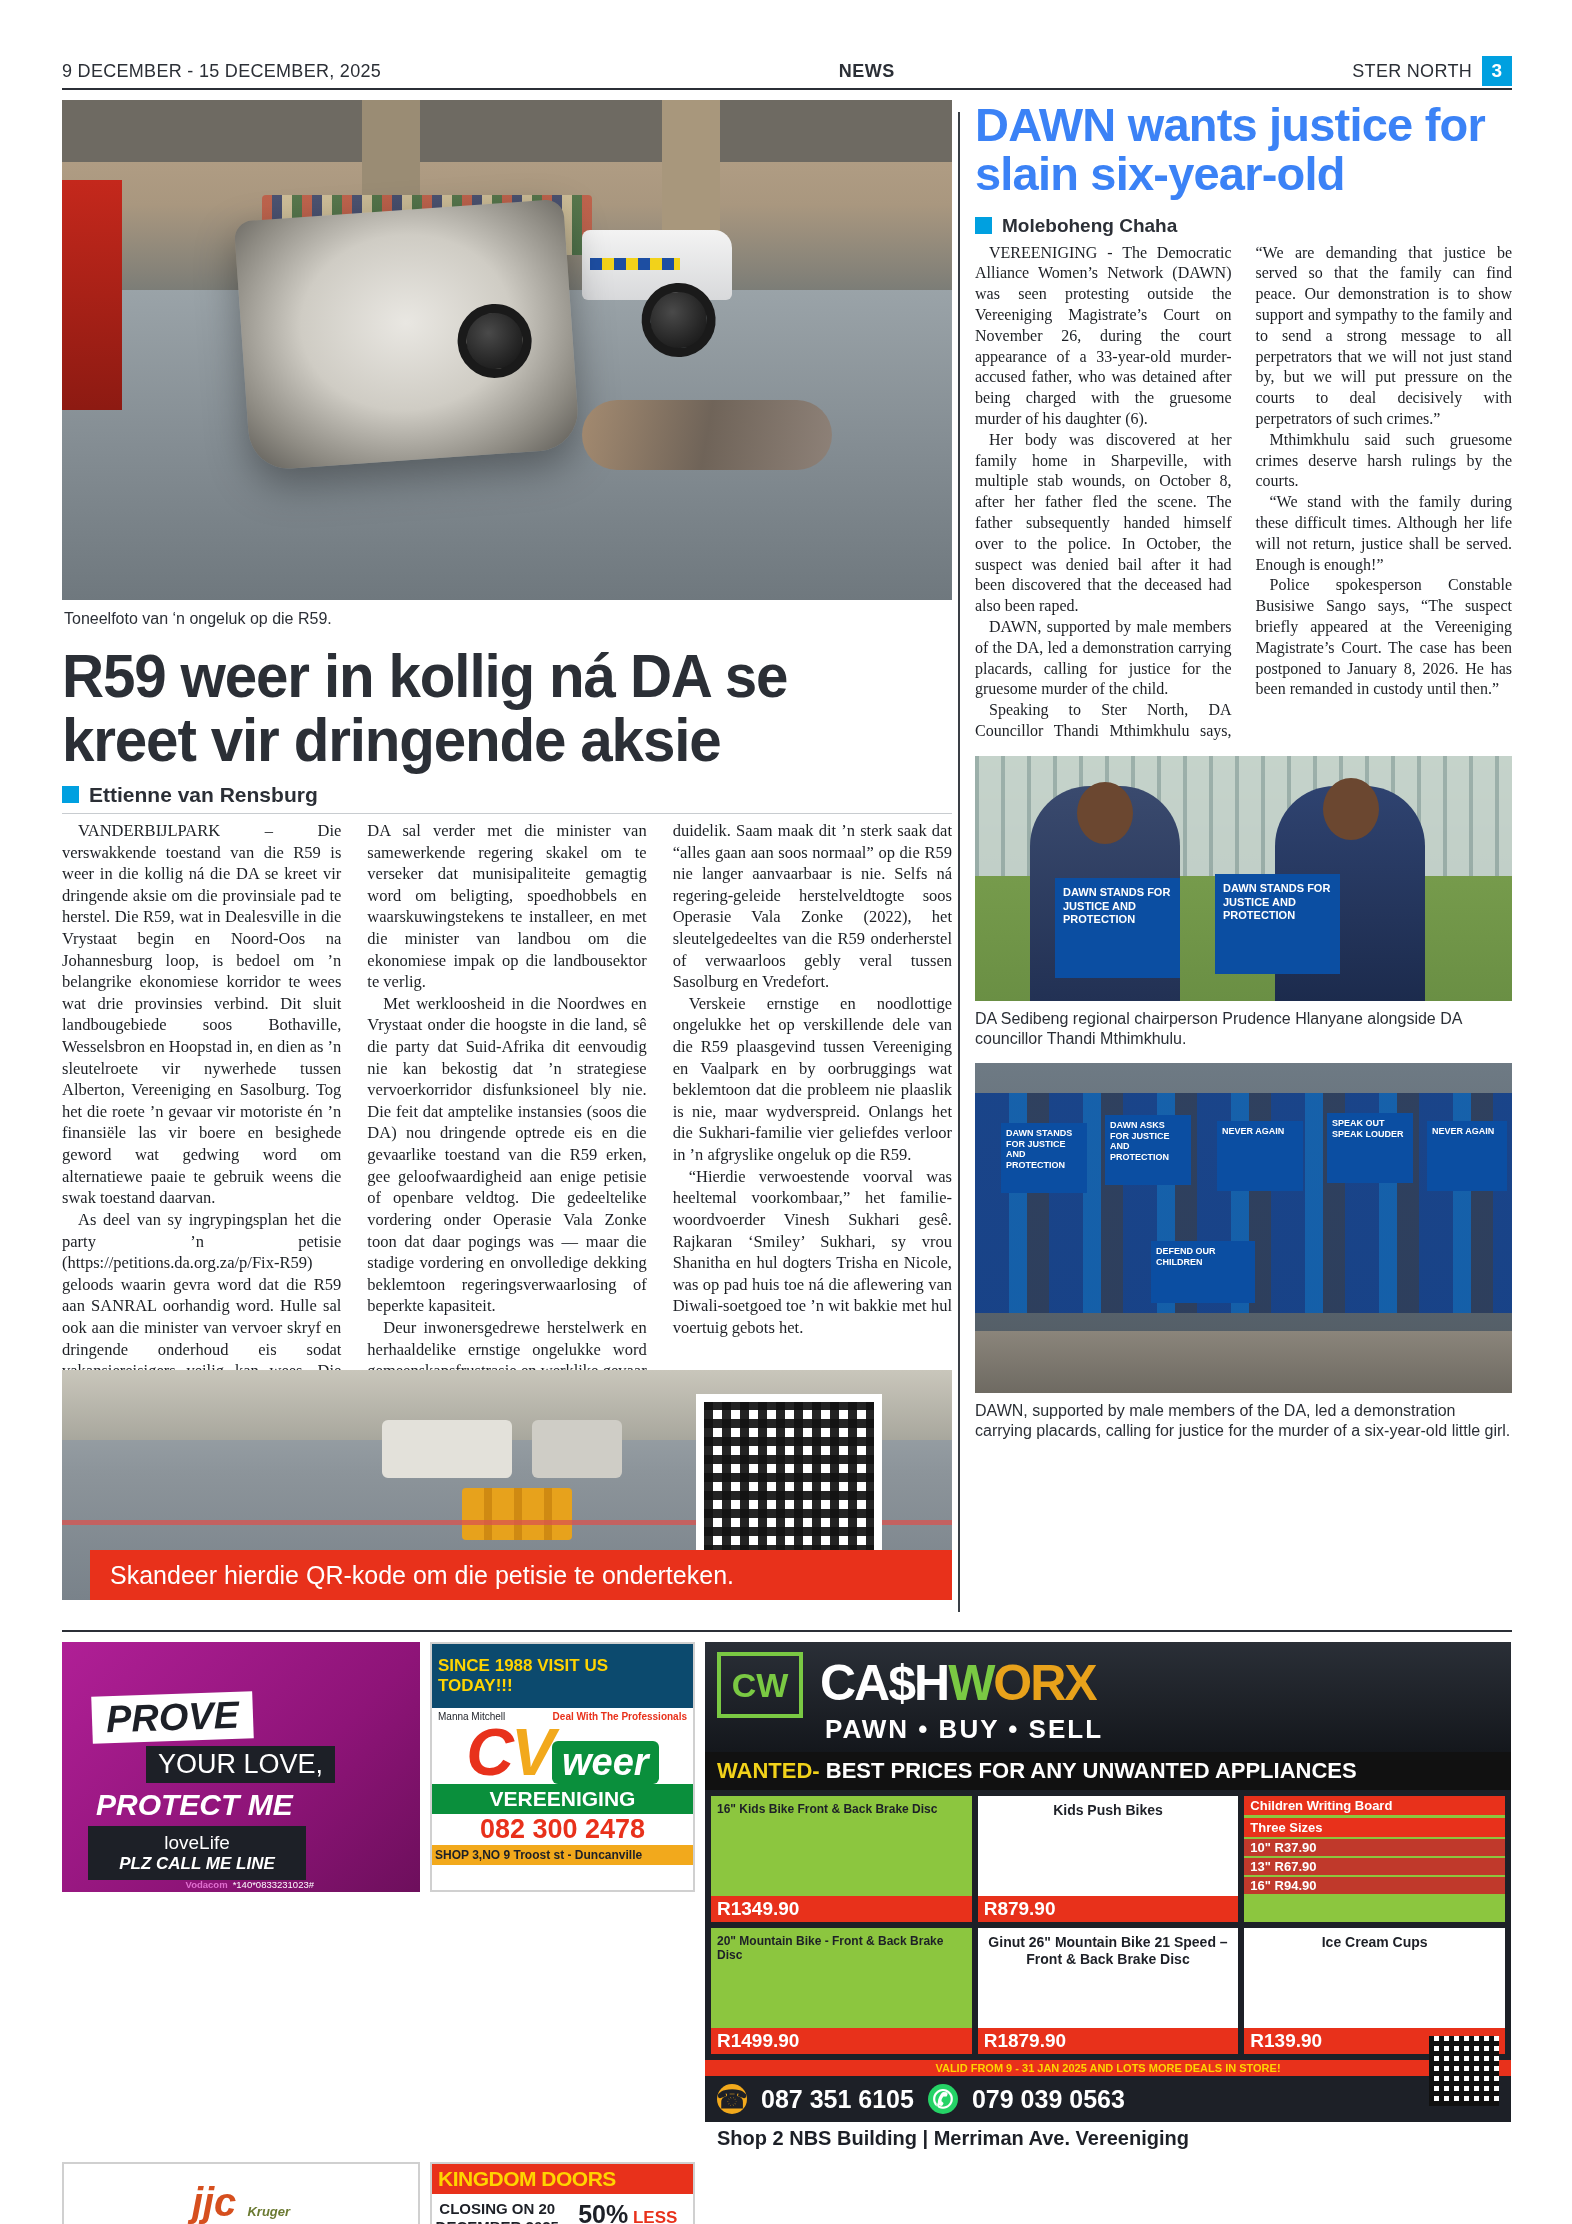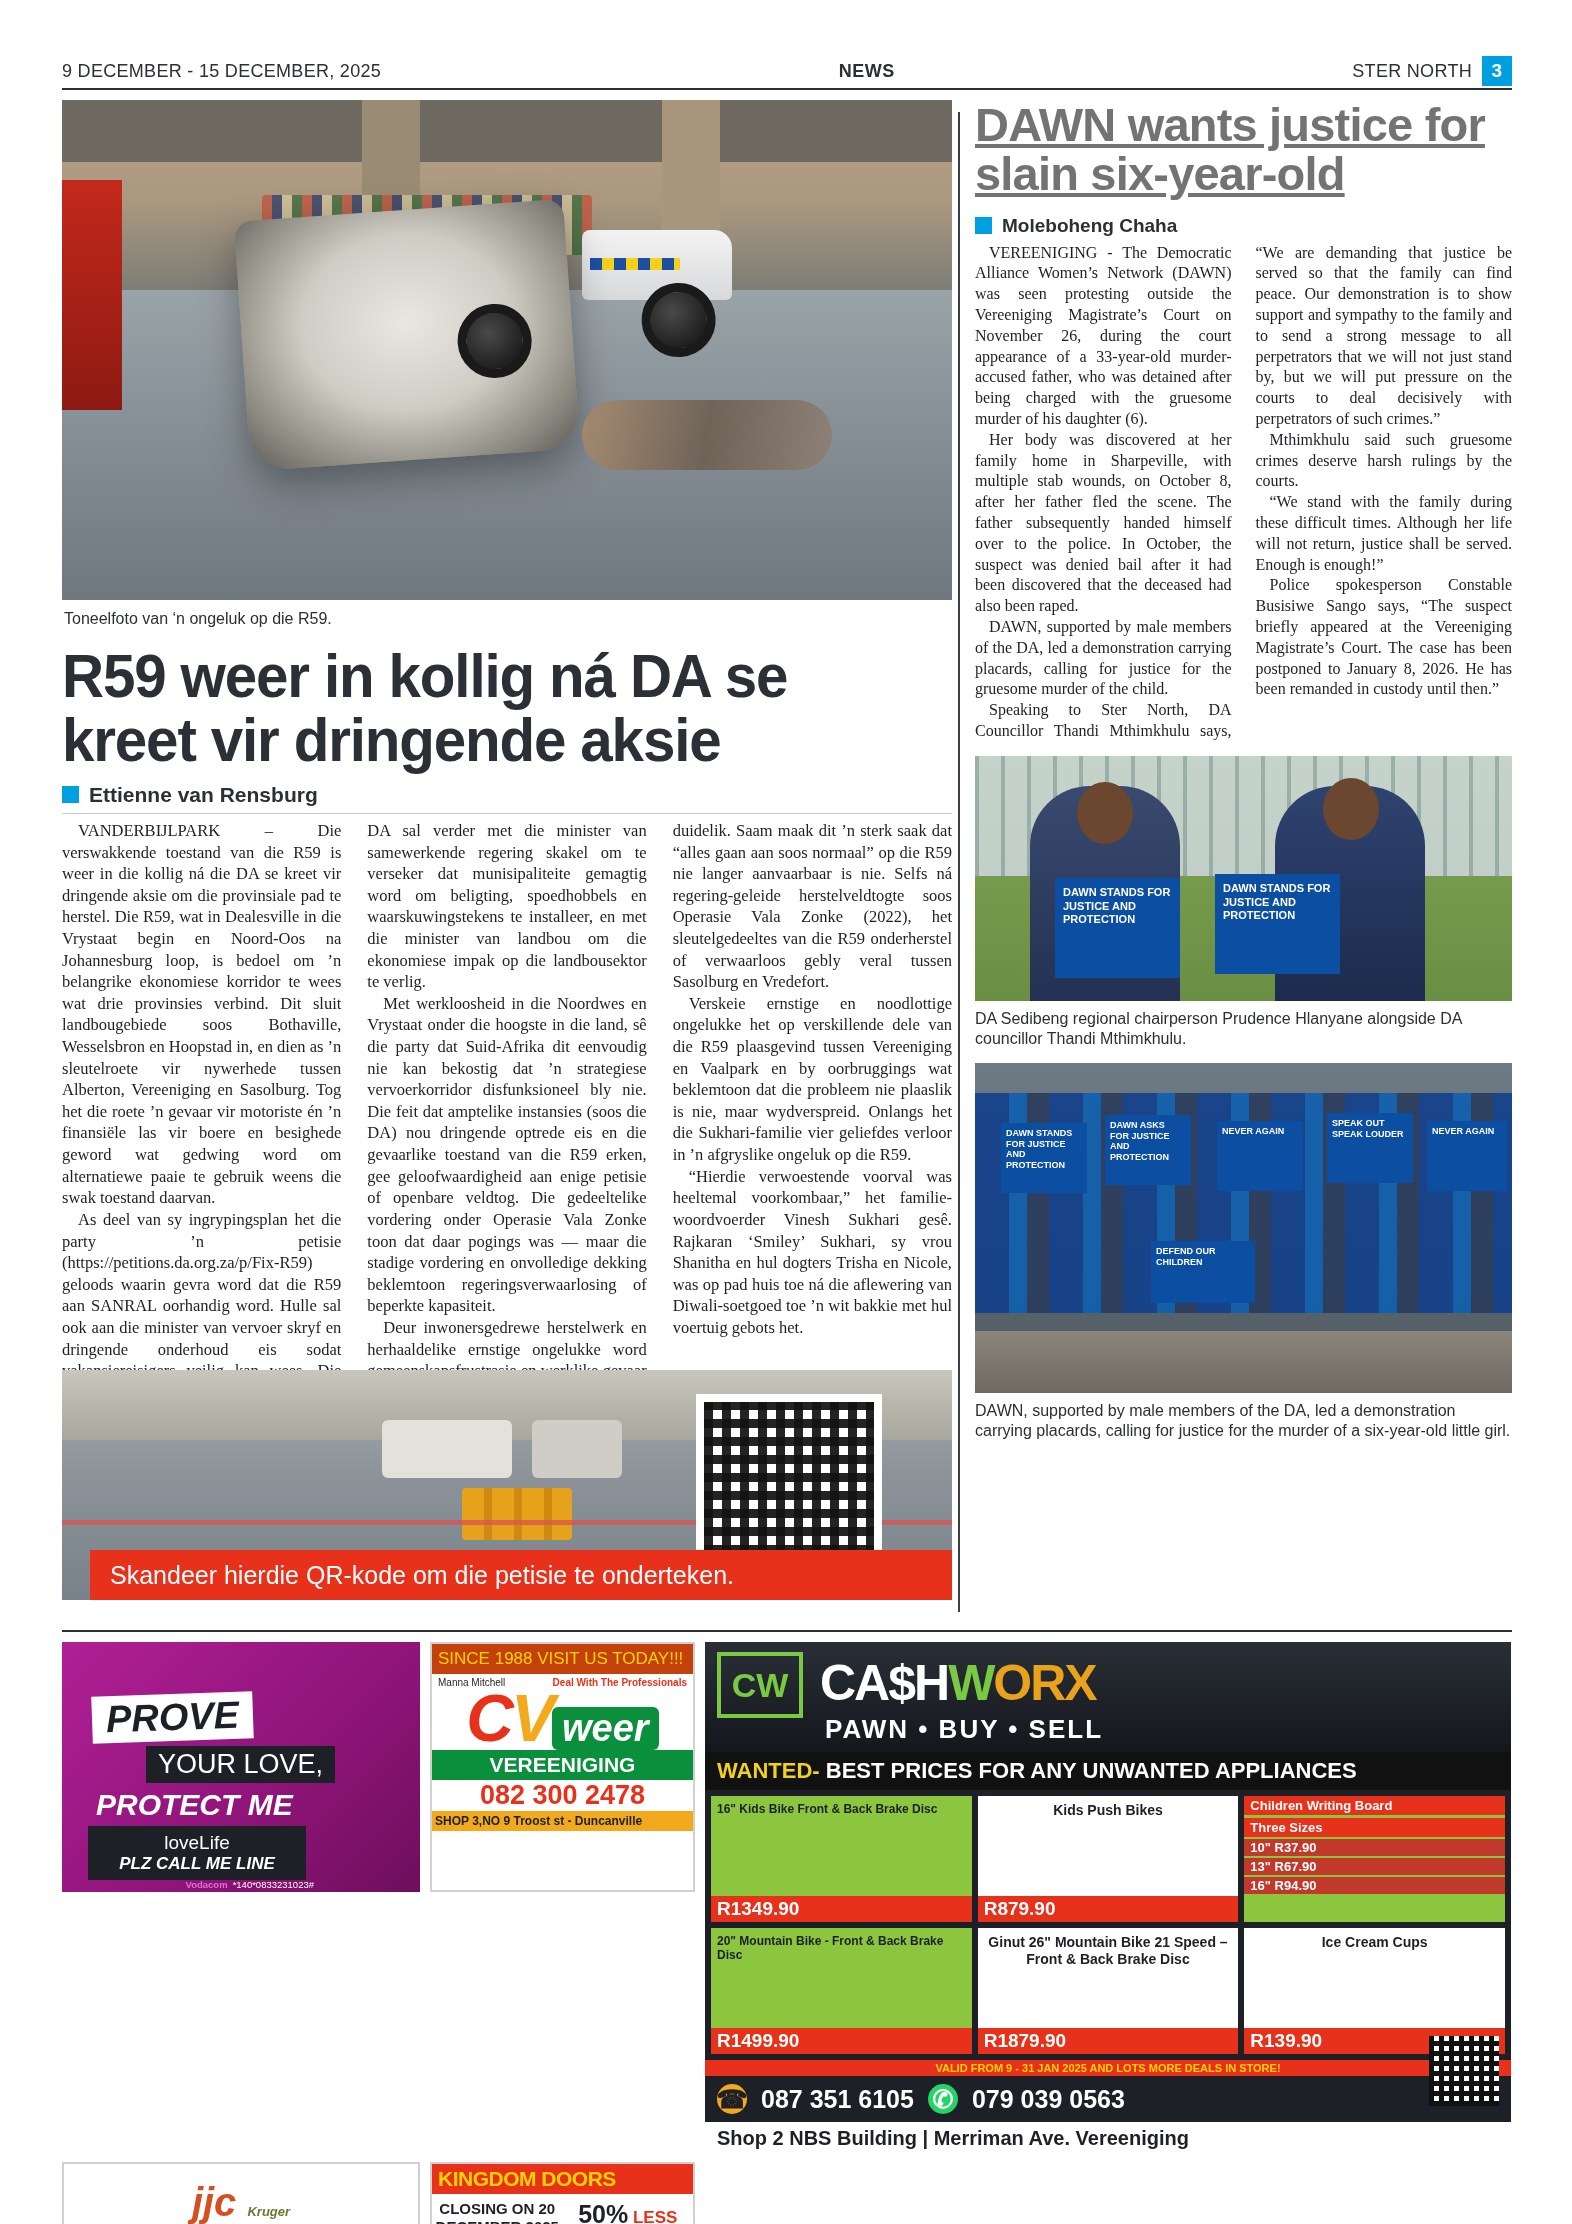--- a/index.html
+++ b/index.html
@@ -109,22 +109,22 @@
   }
   .qr-code { position:absolute; right:70px; top:24px; width:186px; height:186px; background:#fff; padding:8px; }
   .qr-grid { width:100%; height:100%;
     background-image:
       repeating-linear-gradient(90deg,#111 0 9px,transparent 9px 18px),
       repeating-linear-gradient(0deg,#111 0 9px,transparent 9px 18px);
     background-blend-mode: difference; opacity:.92; }
 
   
   h2.dawn-head {
-    font-size: 47px; line-height:1.05; font-weight:700; color:#737373;
-    letter-spacing:-.8px; margin-bottom:16px;text-decoration:underline;
+    font-size: 47px; line-height:1.05; font-weight:700; color:#3b82f6;
+    letter-spacing:-.8px; margin-bottom:16px;
   }
   .dawn-cols { column-count: 2; column-gap: 24px;
     font-family: "Liberation Serif", serif; font-size:16px; line-height:1.3;
     color:#1c1f24; text-align: justify; }
   .dawn-cols p { text-indent: 14px; }
   .photo2 { width:537px; height:245px; margin-top:14px; position:relative; overflow:hidden;
     background: linear-gradient(180deg,#8fb35e 0%, #789d4d 40%, #6a8f44 100%); }
   .p2-fence { position:absolute; left:0; top:0; width:100%; height:120px;
     background: repeating-linear-gradient(90deg,#9fb0b8 0 4px, transparent 4px 26px), #cfd9de; opacity:.85;}
   .p2-person { position:absolute; bottom:0; width:150px; height:215px;
@@ -168,21 +168,21 @@
   .ll-protect { position:absolute; left:34px; top:146px; color:#fff; font-weight:700;
     font-style:italic; font-size:30px; }
   .ll-box { position:absolute; left:26px; top:184px; width:218px; background:#1d2027; padding:6px 10px; }
   .ll-box .t1 { font-size:19px; text-align:center; }
   .ll-box .t2 { font-size:17px; font-weight:700; font-style:italic; text-align:center; }
   .ll-nums { position:absolute; left:22px; top:236px; width:230px; font-size:9.5px; line-height:1.5; }
   .ll-nums .row { display:flex; justify-content:flex-end; gap:5px; }
   .ll-nums .net { color:#e06fd0; font-weight:700; }
 
   .ad-cv { width:265px; height:250px; background:#fff; border:2px solid #d0d0d0; }
-  .cv-top { background:#c2410c; color:#ffd400; font-weight:400; font-size:17px; padding:5px 6px; }
+  .cv-top { background:#0c4a6e; color:#ffd400; font-weight:700; font-size:17px; padding:12px 6px; }
   .cv-sub { display:flex; justify-content:space-between; font-size:10px; padding:3px 6px 0 6px; color:#1d2027;}
   .cv-sub .red { color:#e8311b; font-weight:700; }
   .cv-logo { text-align:center; margin-top:2px; }
   .cv-c { font-size:66px; font-weight:700; color:#e8311b; font-style:italic; line-height:.85; letter-spacing:-3px;}
   .cv-v { color:#f2a91c; }
   .cv-city { display:inline-block; background:#0a8f3c; color:#fff; font-style:italic;
     font-size:38px; font-weight:700; padding:0 10px; border-radius:6px; }
   .cv-green { background:#0a8f3c; color:#fff; text-align:center; font-weight:700; font-size:21px; padding:3px;}
   .cv-ph { text-align:center; color:#e8311b; font-weight:700; font-size:27px; }
   .cv-addr { background:#f2a91c; color:#1d2027; font-weight:700; font-size:12px; padding:3px; }

